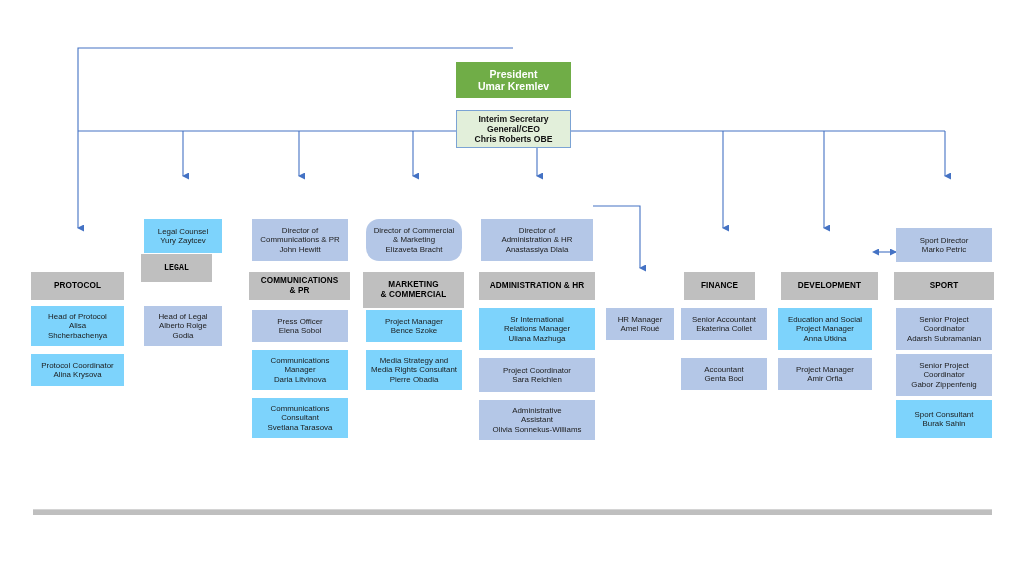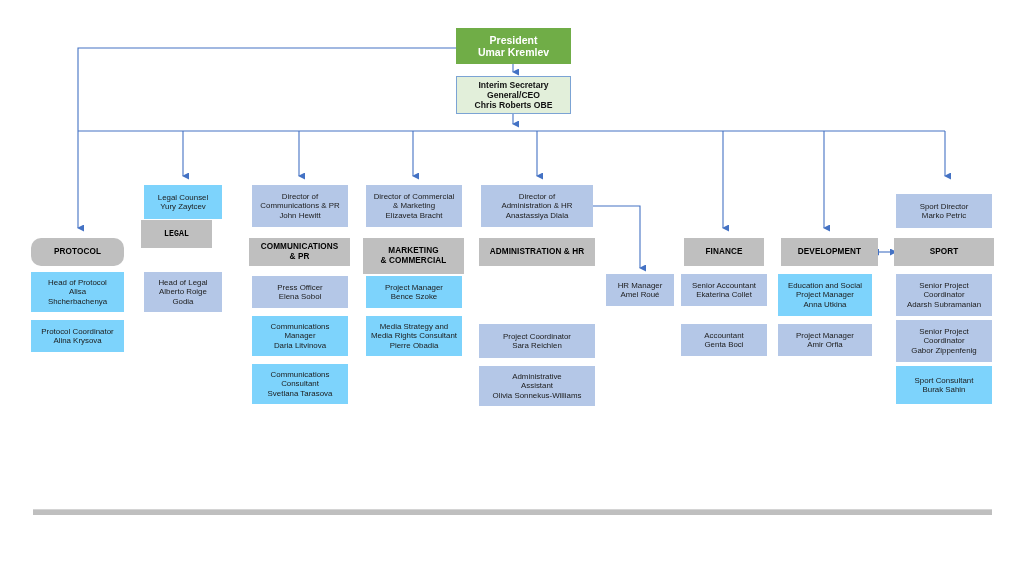--- a/index.html
+++ b/index.html
@@ -32,20 +32,21 @@
   .node {
     position: absolute;
     box-sizing: border-box;
     display: flex;
     align-items: center;
     justify-content: center;
     text-align: center;
     line-height: 1.18;
     white-space: pre-line;
     padding: 2px 3px;
+    margin-top: 34px;
   }
   .node-president {
     background: #70ad47;
     color: #ffffff;
     font-weight: bold;
     font-size: 10.5px;
   }
   .node-ceo {
     background: #e2efda;
     border: 1px solid #7ba3d4;
@@ -118,21 +119,21 @@
     </g>
   </svg>
 
   <div class="node node-president" style="left:456px; top:28px; width:115px; height:36px;">President
 Umar Kremlev</div>
 
   <div class="node node-ceo" style="left:456px; top:76px; width:115px; height:38px;">Interim Secretary
 General/CEO
 Chris Roberts OBE</div>
 
-  <div class="node node-dept" style="left:31px; top:238px; width:93px; height:28px;border-radius:10px;">PROTOCOL</div>
+  <div class="node node-dept" style="left:31px; top:238px; width:93px; height:28px;">PROTOCOL</div>
   <div class="node node-cream" style="left:31px; top:272px; width:93px; height:40px;">Head of Protocol
 Alisa
 Shcherbachenya</div>
   <div class="node node-cream" style="left:31px; top:320px; width:93px; height:32px;">Protocol Coordinator
 Alina Krysova</div>
 
   <div class="node node-cream" style="left:144px; top:185px; width:78px; height:34px;">Legal Counsel
 Yury Zaytcev</div>
   <div class="node node-dept" style="left:141px; top:220px; width:71px; height:28px;font-family:Liberation Mono, monospace;">LEGAL</div>
   <div class="node node-blue" style="left:144px; top:272px; width:78px; height:40px;">Head of Legal
@@ -146,45 +147,48 @@
 &amp; PR</div>
   <div class="node node-blue" style="left:252px; top:276px; width:96px; height:32px;">Press Officer
 Elena Sobol</div>
   <div class="node node-cream" style="left:252px; top:316px; width:96px; height:40px;">Communications
 Manager
 Daria Litvinova</div>
   <div class="node node-cream" style="left:252px; top:364px; width:96px; height:40px;">Communications
 Consultant
 Svetlana Tarasova</div>
 
-  <div class="node node-blue" style="left:366px; top:185px; width:96px; height:42px;">Director of Commercial
+  <div class="node node-blue" style="left:366px; top:185px; width:96px; height:42px;border-radius:13px;">Director of Commercial
 &amp; Marketing
 Elizaveta Bracht</div>
   <div class="node node-dept" style="left:363px; top:238px; width:101px; height:36px;">MARKETING
 &amp; COMMERCIAL</div>
   <div class="node node-cream" style="left:366px; top:276px; width:96px; height:32px;">Project Manager
 Bence Szoke</div>
   <div class="node node-cream" style="left:366px; top:316px; width:96px; height:40px;">Media Strategy and
 Media Rights Consultant
 Pierre Obadia</div>
 
   <div class="node node-blue" style="left:481px; top:185px; width:112px; height:42px;">Director of
 Administration &amp; HR
 Anastassiya Dlala</div>
   <div class="node node-dept" style="left:479px; top:238px; width:116px; height:28px;">ADMINISTRATION &amp; HR</div>
+  <div class="node node-cream" style="left:479px; top:274px; width:116px; height:42px;">Sr International
+Relations Manager
+Uliana Mazhuga</div>
   <div class="node node-blue" style="left:479px; top:324px; width:116px; height:34px;">Project Coordinator
 Sara Reichlen</div>
   <div class="node node-blue" style="left:479px; top:366px; width:116px; height:40px;">Administrative
 Assistant
 Olivia Sonnekus-Williams</div>
 
   <div class="node node-blue" style="left:606px; top:274px; width:68px; height:32px;">HR Manager
 Amel Roué</div>
 
-  <div class="node node-dept" style="left:684px; top:238px; width:80px; height:28px;">FINANCE</div>
+  <div class="node node-dept" style="left:684px; top:238px; width:71px; height:28px;">FINANCE</div>
   <div class="node node-blue" style="left:681px; top:274px; width:86px; height:32px;">Senior Accountant
 Ekaterina Collet</div>
   <div class="node node-blue" style="left:681px; top:324px; width:86px; height:32px;">Accountant
 Genta Boci</div>
 
   <div class="node node-dept" style="left:781px; top:238px; width:97px; height:28px;">DEVELOPMENT</div>
   <div class="node node-cream" style="left:778px; top:274px; width:94px; height:42px;">Education and Social
 Project Manager
 Anna Utkina</div>
   <div class="node node-blue" style="left:778px; top:324px; width:94px; height:32px;">Project Manager

